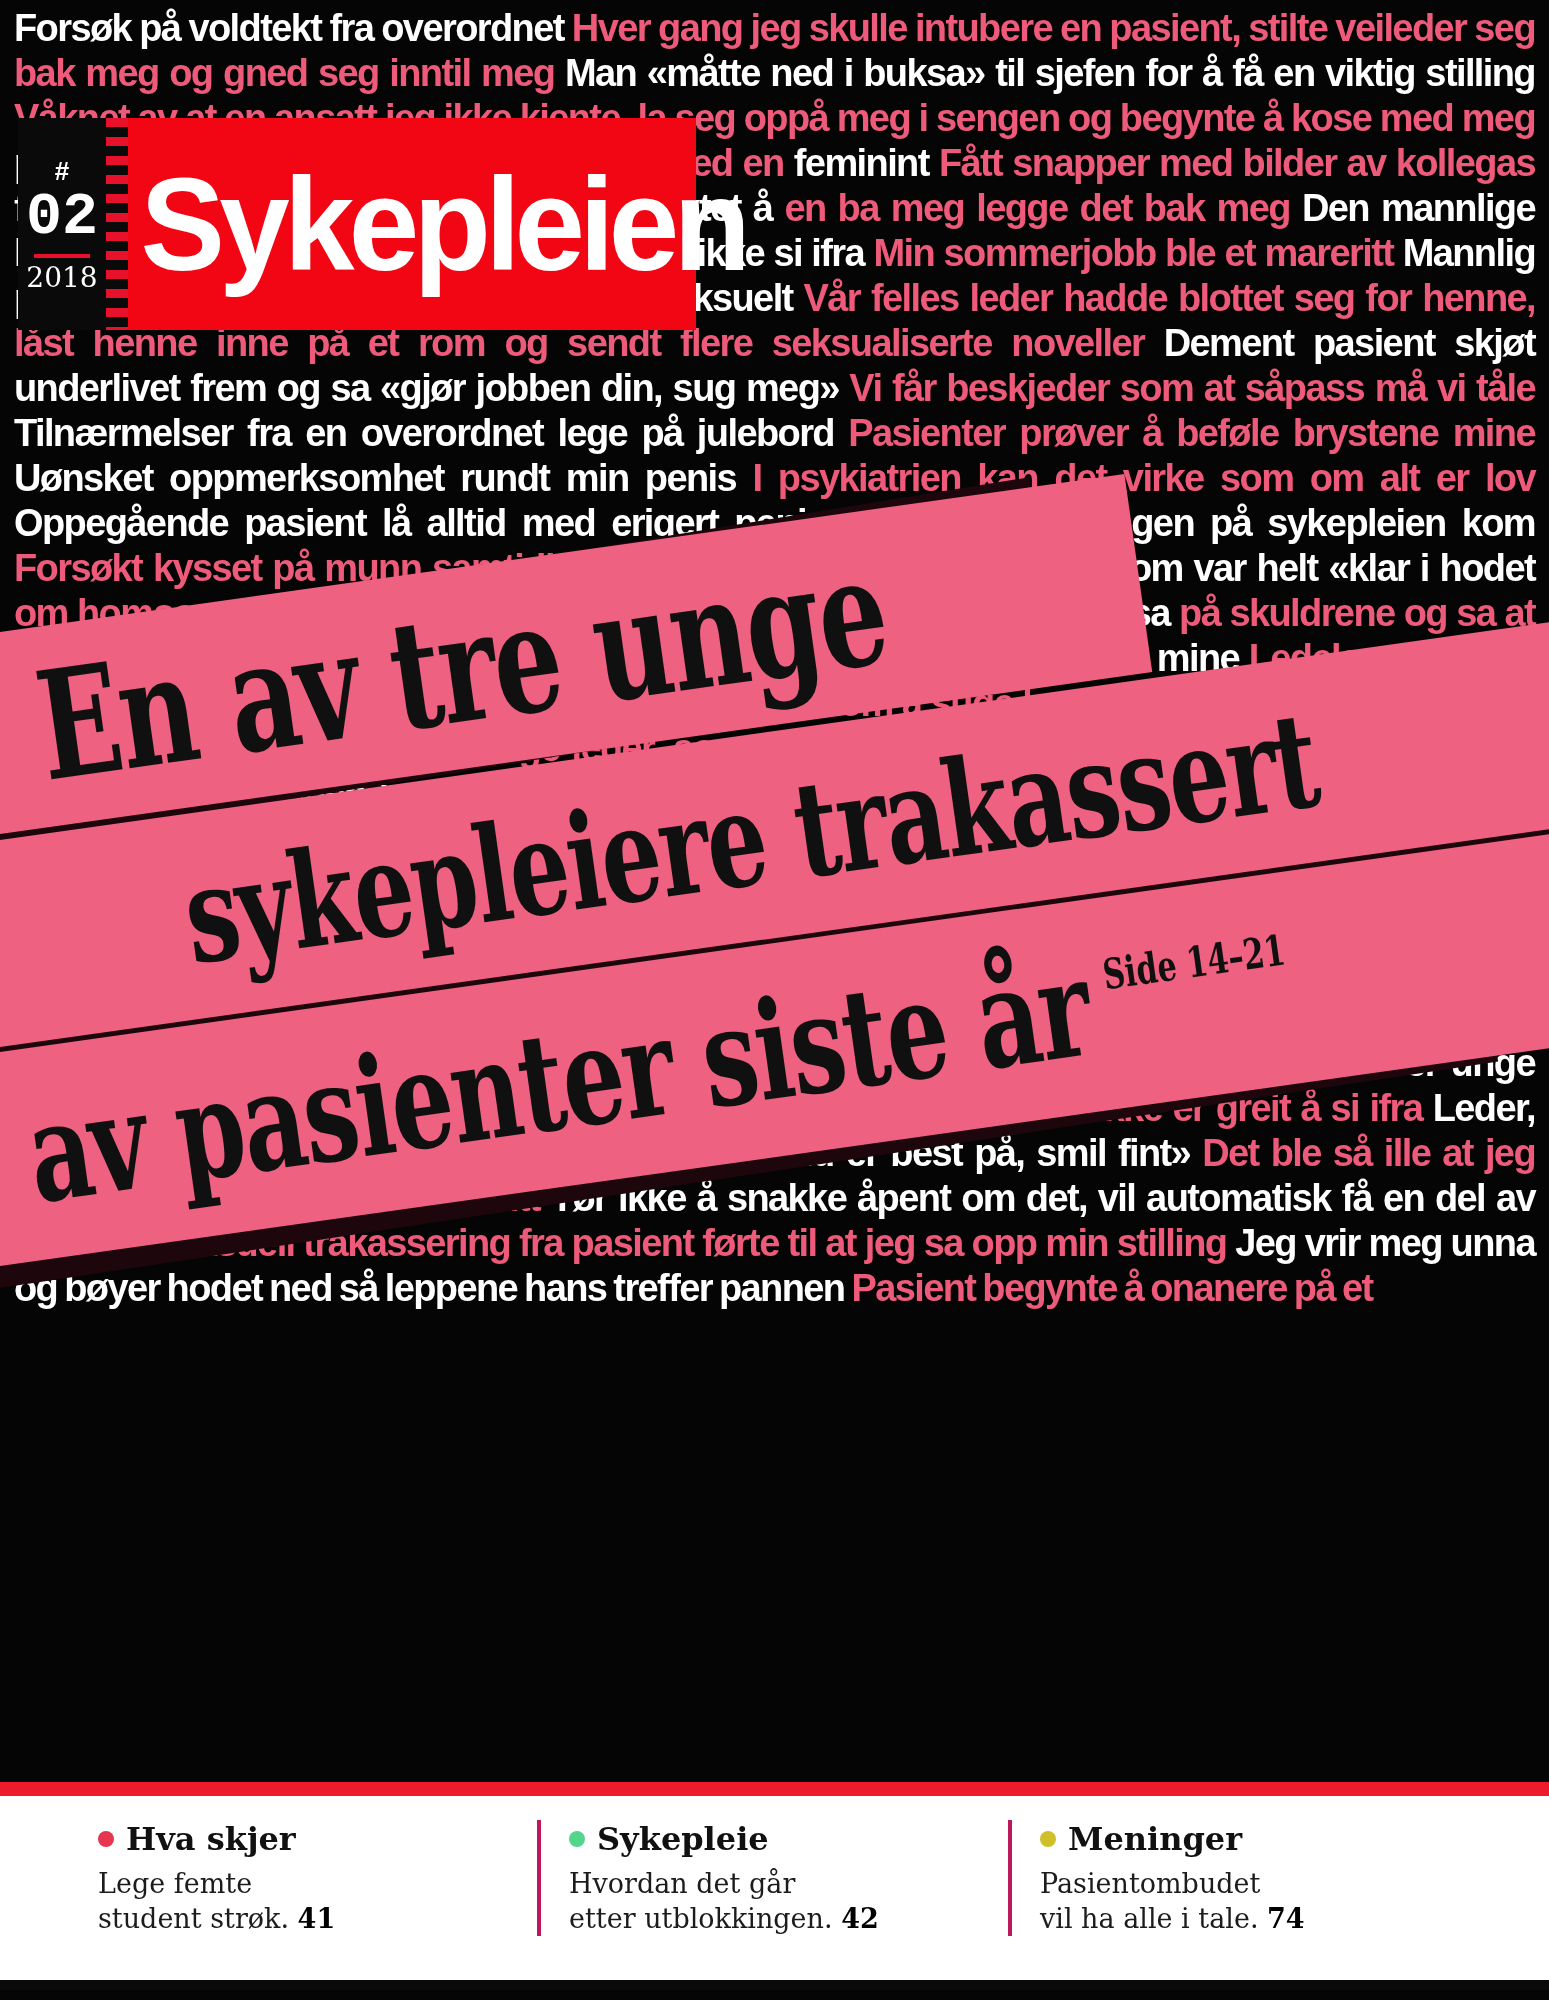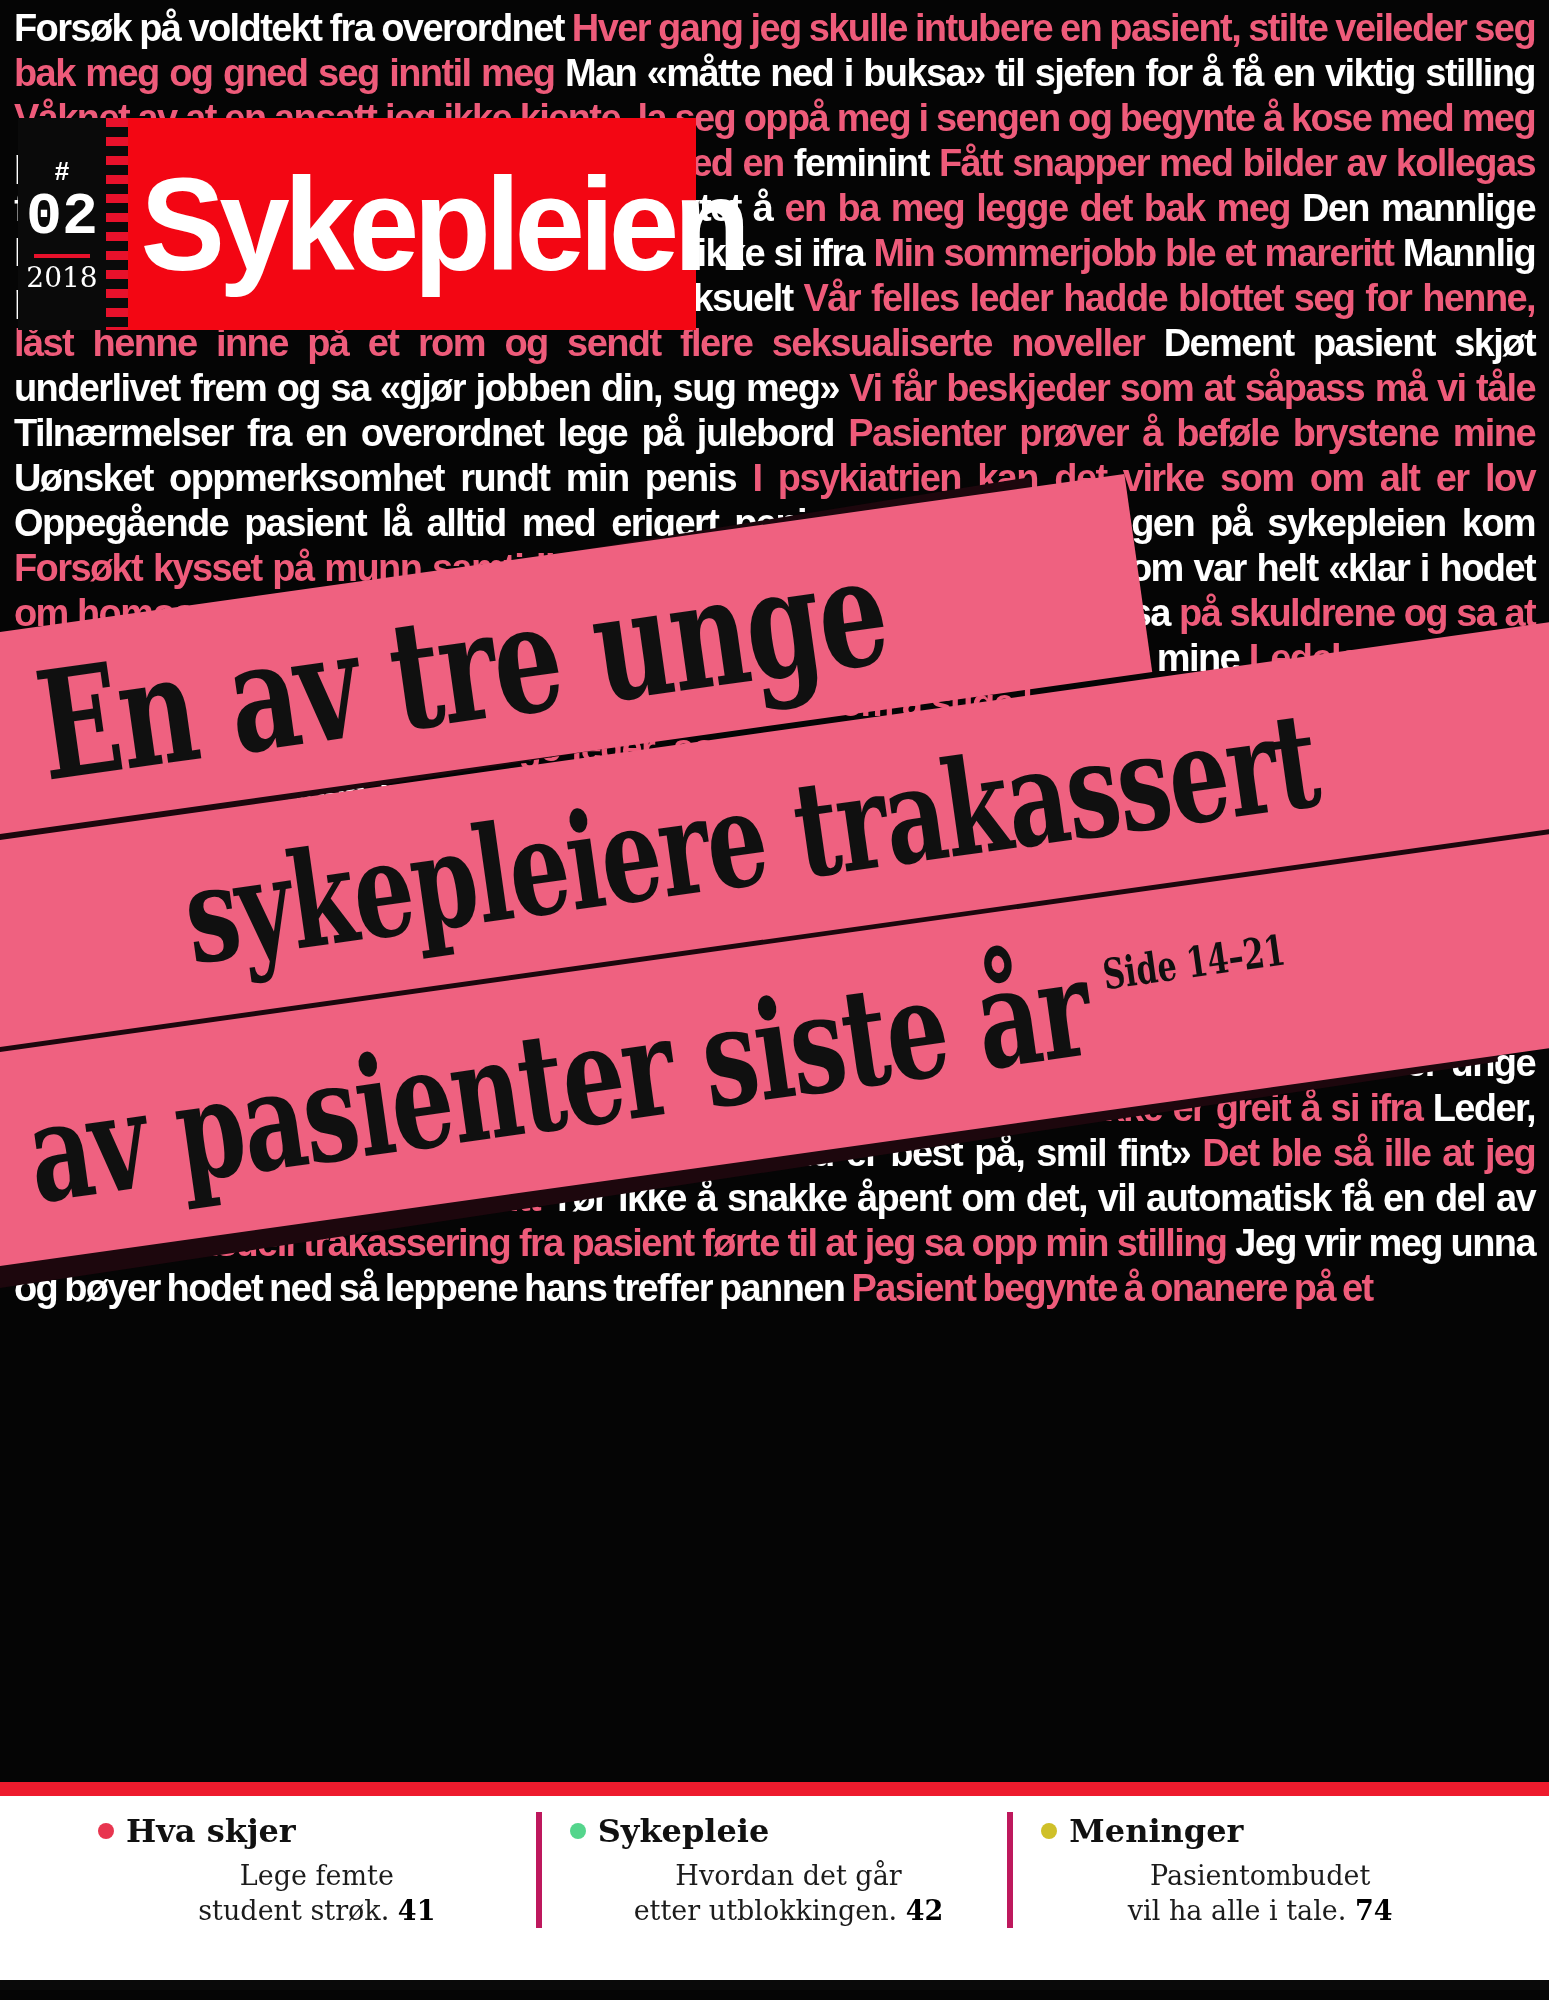--- a/index.html
+++ b/index.html
@@ -36,23 +36,23 @@
   .b2 {left:-50px;top:848px;width:1630px;height:205px;transform:rotate(-8deg);padding-left:238px;}
   .b2 .band-text{font-size:132px;}
   .sh3{left:-60px;top:1086px;width:1560px;height:210px;transform:rotate(-8.6deg);}
   .b3 {left:-50px;top:1060px;width:1550px;height:212px;transform:rotate(-8deg);padding-left:80px;}
   .b3 .band-text{font-size:136px;}
   .page-ref{display:inline-block;font-size:42px;letter-spacing:0;margin-left:28px;vertical-align:62px;}
   
   .footer{position:absolute;left:0;top:1782px;width:1549px;height:218px;z-index:7;}
   .footer-redstrip{height:14px;background:#ee1b2d;}
   .footer-white{background:#ffffff;height:194px;position:relative;padding-top:16px;box-sizing:border-box;}
-  .footer-cols{display:flex;margin:0 70px;text-align:center;}
+  .footer-cols{display:flex;margin:8px 70px;}
   .footer-col{flex:1;padding-left:28px;box-sizing:border-box;}
-  .footer-col + .footer-col{border-left:6px solid #be185d;}
+  .footer-col + .footer-col{border-left:4px solid #be185d;}
   .col-head{display:flex;align-items:center;gap:12px;margin-bottom:8px;}
   .bullet{width:16px;height:16px;border-radius:50%;display:inline-block;}
   .col-title{font-family:"DejaVu Serif",serif;font-weight:bold;font-size:32px;color:#111;}
   .col-desc{font-family:"DejaVu Serif",serif;font-size:27px;line-height:35px;color:#1c1c1c;}
   .pg{font-weight:bold;color:#000;}
   .footer-blackstrip{position:absolute;left:0;bottom:0;width:100%;height:10px;background:#0a0a0a;}
 </style>
 </head>
 <body>
 

